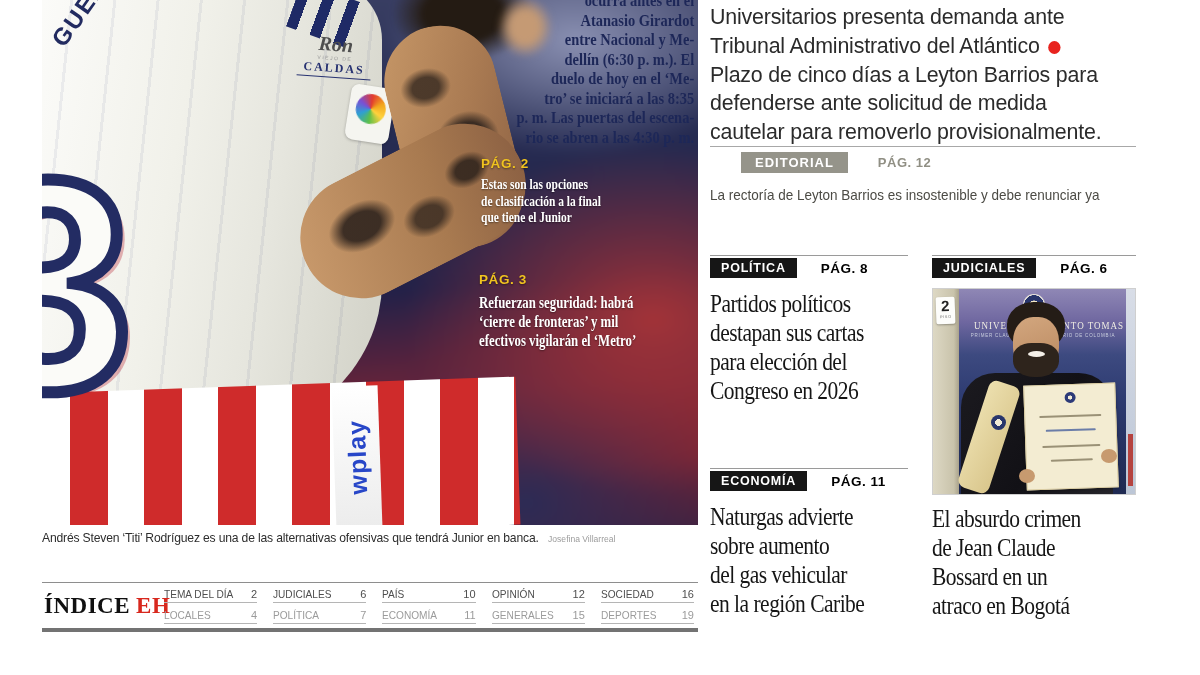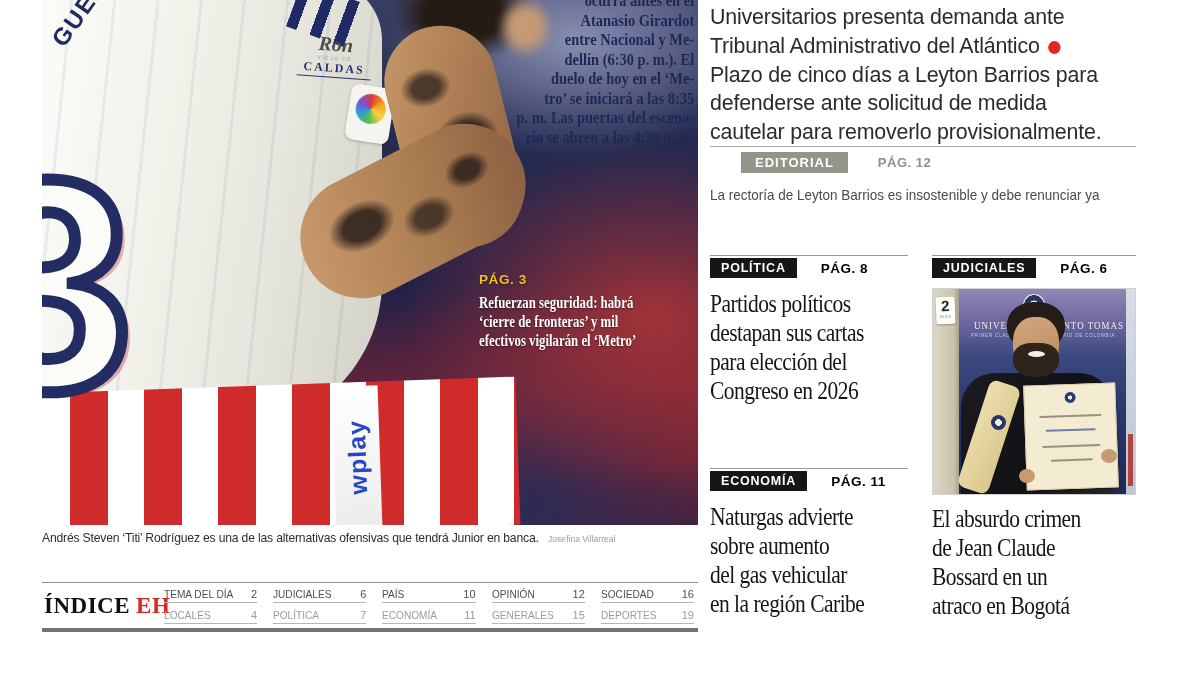--- a/index.html
+++ b/index.html
@@ -188,20 +188,26 @@
       <div>ocurra antes en el</div>
       <div>Atanasio Girardot</div>
       <div>entre Nacional y Me-</div>
       <div>dellín (6:30 p. m.). El</div>
       <div>duelo de hoy en el ‘Me-</div>
       <div>tro’ se iniciará a las 8:35</div>
       <div>p. m. Las puertas del escena-</div>
       <div>rio se abren a las 4:30 p. m.</div>
     </div>
 
+    <div class="teaser teaser2">
+      <div class="pag">PÁG. 2</div>
+      <div class="t-line">Estas son las opciones</div>
+      <div class="t-line">de clasificación a la final</div>
+      <div class="t-line">que tiene el Junior</div>
+    </div>
 
     <div class="teaser teaser3">
       <div class="pag">PÁG. 3</div>
       <div class="t-line">Refuerzan seguridad: habrá</div>
       <div class="t-line">‘cierre de fronteras’ y mil</div>
       <div class="t-line">efectivos vigilarán el ‘Metro’</div>
     </div>
   </section>
 
   <div class="caption">

